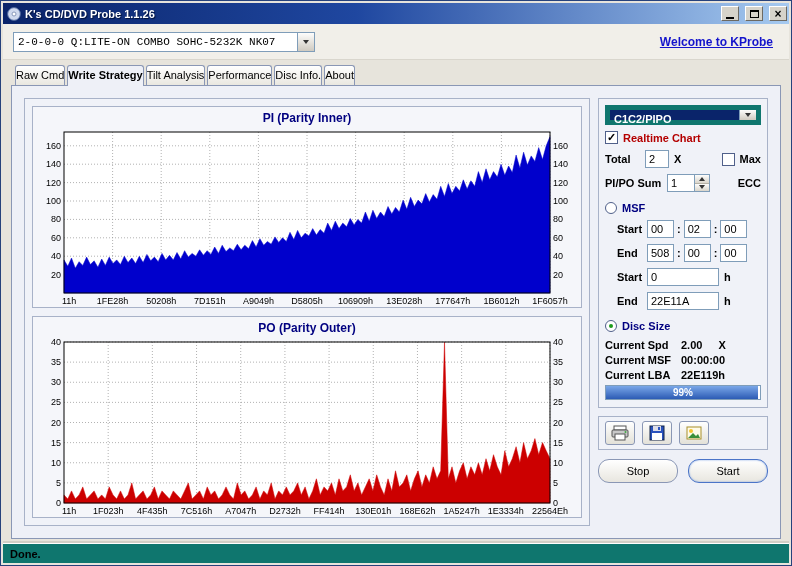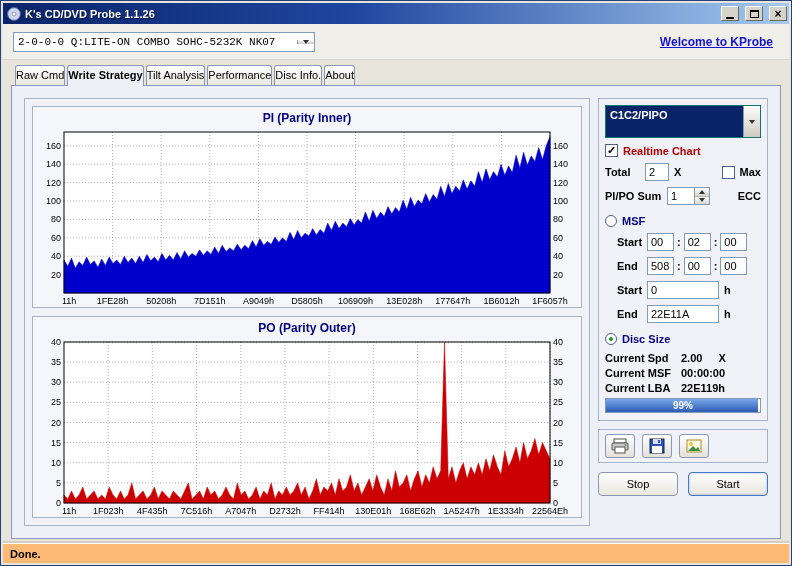--- a/index.html
+++ b/index.html
@@ -12,21 +12,21 @@
   .titlebar { height:21px; background:linear-gradient(90deg,#0a246a 0%,#1f47a0 45%,#a6caf0 100%); display:flex; align-items:center; gap:4px; padding:0 2px 0 4px; flex:0 0 auto; }
   .app-icon { width:14px; height:14px; flex:0 0 auto; }
   .title-text { color:#fff; font-weight:bold; font-size:11px; flex:1; text-shadow:1px 1px 1px #00113a; white-space:nowrap; }
   .cap-btn { width:18px; height:15px; background:#d6d3ca; border:1px solid; border-color:#ffffff #6d6a63 #6d6a63 #ffffff; margin-left:2px; display:flex; align-items:center; justify-content:center; flex:0 0 auto; }
   .glyph-min { width:8px; height:2px; background:#000; margin-top:8px; }
   .glyph-max { width:9px; height:8px; border:1px solid #000; border-top-width:2px; }
   .glyph-close { font-size:12px; font-weight:bold; line-height:12px; }
 
   
   .toolbar { height:36px; background:#f1efe9; border-bottom:1px solid #d9d6cd; display:flex; align-items:center; padding:0 10px; flex:0 0 auto; }
-  .combo { display:flex; height:20px; width:302px; border:1px solid #7f9db9; background:#fff;align-items:center; }
+  .combo { display:flex; height:20px; width:302px; border:1px solid #7f9db9; background:#fff; }
   .combo-field { flex:1; font-family:"Liberation Mono",monospace; font-size:11px; line-height:18px; padding:0 4px; white-space:nowrap; overflow:hidden; }
   .cbtn { width:17px; background:linear-gradient(#fdfdfc,#cfcac0); border-left:1px solid #7f9db9; display:flex; align-items:center; justify-content:center; }
   .tri-down { width:0; height:0; border-left:3px solid transparent; border-right:3px solid transparent; border-top:4px solid #333; }
   .tri-up { width:0; height:0; border-left:3px solid transparent; border-right:3px solid transparent; border-bottom:4px solid #333; }
   .link { margin-left:auto; color:#1414cc; font-weight:bold; font-size:12px; text-decoration:underline; padding-right:6px; cursor:pointer; }
 
   
   .tabstrip { display:flex; gap:2px; padding:5px 0 0 12px; position:relative; z-index:2; flex:0 0 auto; }
   .tab { border:1px solid #8a97b5; border-bottom:none; border-radius:3px 3px 0 0; padding:3px 0 4px; background:linear-gradient(#ffffff,#e9e7e0); white-space:nowrap; }
   .tab.active { background:#eef0f7; font-weight:bold; padding-bottom:5px; margin-bottom:-1px; position:relative; z-index:3; }
@@ -35,21 +35,21 @@
   .content { flex:1 1 auto; margin:0 8px 4px; border:1px solid #8a97b5; background:#eef0f7; padding:12px; display:flex; gap:8px; position:relative; z-index:1; min-height:0; }
   .charts-col { width:566px; border:1px solid #a8b2c8; background:#f0f2f8; padding:7px; display:flex; flex-direction:column; gap:8px; }
   .chart-box { flex:1; border:1px solid #a8b2c8; background:#f5f6fa; padding:2px 4px; min-height:0; }
   .chart-title { text-align:center; color:#000080; font-weight:bold; font-size:12px; margin:2px 0 0; }
   svg.chart { display:block; font-family:"Liberation Sans",sans-serif; }
 
   
   .right-col { width:180px; display:flex; flex-direction:column; }
   .ctrl-box { border:1px solid #a8b2c8; background:#f0f2f8; padding:6px 6px 7px; }
   .row { display:flex; align-items:center; margin-top:6px; }
-  .combo2 { display:flex; height:33px; border:1px solid #0f766e; background:#fff;justify-content:space-between; }
+  .combo2 { display:flex; height:20px; border:5px solid #0f766e; background:#fff;justify-content:space-between; }
   .combo2-field { flex:1; background:#0a246a; color:#fff; font-weight:bold; padding:2px 4px; line-height:14px; }
   .checkbox { width:13px; height:13px; background:#fff; border:1px solid #50608a; display:inline-flex; align-items:center; justify-content:center; flex:0 0 auto; }
   .checkbox.checked::after { content:"✓"; font-size:11px; font-weight:bold; margin-top:-1px; }
   .radio { width:12px; height:12px; border-radius:50%; background:#fff; border:1px solid #50608a; position:relative; flex:0 0 auto; }
   .radio.sel::after { content:""; position:absolute; inset:3px; border-radius:50%; background:#1c9a1c; }
   .lbl { font-weight:bold; margin-left:5px; }
   .lbl-red { color:#b40000; }
   .lbl-navy { color:#000080; }
   .ti { height:18px; border:1px solid #7f9db9; background:#fff; font-family:"Liberation Sans",sans-serif; font-size:11px; padding:0 3px; }
   .w27 { width:27px; } .w24 { width:24px; } .w72 { width:72px; } .w28 { width:28px; }
@@ -70,24 +70,24 @@
   .cur-u { margin-left:16px; }
 
   .pbar { margin-top:4px; height:15px; border:1px solid #7f9db9; background:#fff; position:relative; }
   .pfill { height:100%; background:linear-gradient(#7aa7e8,#2c5bb4); }
   .plabel { position:absolute; inset:0; text-align:center; font-size:10px; line-height:14px; color:#fff; font-weight:bold; }
 
   .icon-box { border:1px solid #a8b2c8; background:#f0f2f8; margin-top:8px; padding:4px 6px; display:flex; gap:7px; }
   .icon-btn { width:30px; height:24px; border:1px solid #8a97b5; border-radius:3px; background:linear-gradient(#ffffff,#e3e1d8); display:flex; align-items:center; justify-content:center; }
 
   .btn-row { display:flex; gap:10px; margin-top:9px; }
-  .btn { flex:1; height:24px; border:1px solid #8a97b5; border-radius:4px; background:linear-gradient(#ffffff,#e8e6df); display:flex; align-items:center; justify-content:center; }
+  .btn { flex:1; height:24px; border:1px solid #8a97b5; border-radius:11px; background:linear-gradient(#ffffff,#e8e6df); display:flex; align-items:center; justify-content:center; }
   .btn.default { border-color:#4a74c8; box-shadow:0 0 2px #7aa0e0 inset; }
 
-  .statusbar { height:20px; flex:0 0 auto; background:#fdba74; border-top:1px solid #fff; box-shadow:0 -2px 0 #d2cfc6; display:flex; align-items:center; padding:0 7px; font-weight:bold; }
+  .statusbar { height:20px; flex:0 0 auto; background:#0f766e; border-top:1px solid #fff; box-shadow:0 -2px 0 #d2cfc6; display:flex; align-items:center; padding:0 7px; font-weight:bold; }
 </style>
 </head>
 <body>
 
 <div class="window">
 
   <div class="titlebar">
     <svg class="app-icon" viewBox="0 0 14 14">
       <circle cx="7" cy="7" r="6.4" fill="#cfd9ee" stroke="#49639a"></circle>
       <circle cx="7" cy="7" r="2" fill="#fff" stroke="#8899bb"></circle>

